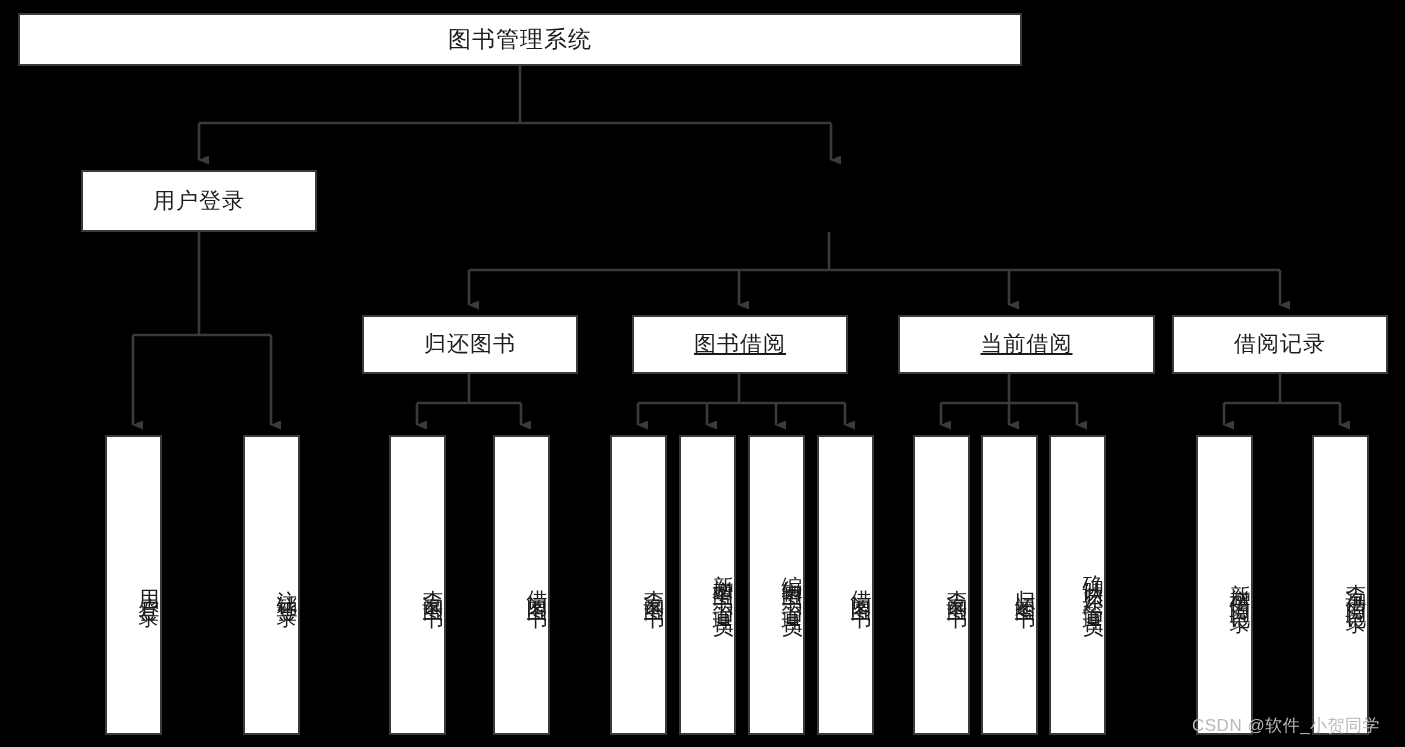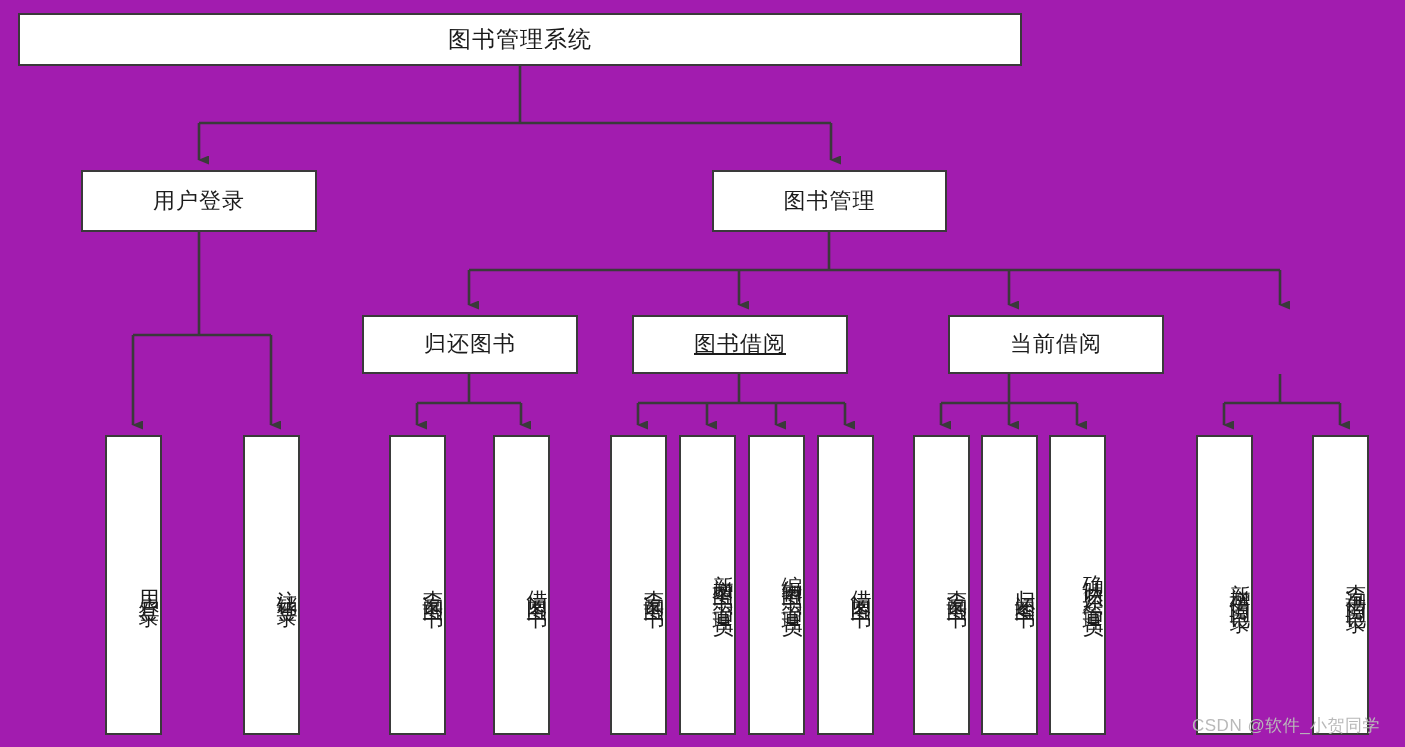--- a/index.html
+++ b/index.html
@@ -8,21 +8,21 @@
     padding: 0;
     background: #ffffff;
   }
   body {
     font-family: "Liberation Sans", "DejaVu Sans", sans-serif;
   }
   #diagram-root {
     position: relative;
     width: 1405px;
     height: 747px;
-    background: #a21caf;
+    background: #000000;
     overflow: hidden;
   }
   #edge-layer {
     position: absolute;
     left: 0;
     top: 0;
     width: 1405px;
     height: 747px;
   }
   .node {
@@ -122,25 +122,25 @@
       <path d="M1280,374 L1280,403"></path>
       <path d="M1224,403 L1340,403"></path>
       <path d="M1224,403 L1224,425" marker-end="url(#arrowhead)"></path>
       <path d="M1340,403 L1340,425" marker-end="url(#arrowhead)"></path>
     </g>
   </svg>
 
   <div class="node node-h node-root" style="left:18px; top:13px; width:1004px; height:53px;">图书管理系统</div>
 
   <div class="node node-h" style="left:81px; top:170px; width:236px; height:62px;">用户登录</div>
-  <div class="node node-h" style="left:712px; top:170px; width:235px; height:62px;">图书管理</div>
 
   <div class="node node-h" style="left:362px; top:315px; width:216px; height:59px;">归还图书</div>
   <div class="node node-h" style="left:632px; top:315px; width:216px; height:59px;text-decoration:underline;">图书借阅</div>
-  <div class="node node-h" style="left:948px; top:315px; width:216px; height:59px;">当前借阅</div>
+  <div class="node node-h" style="left:898px; top:315px; width:257px; height:59px;text-decoration:underline;">当前借阅</div>
+  <div class="node node-h" style="left:1172px; top:315px; width:216px; height:59px;">借阅记录</div>
 
   <div class="node node-v" style="left:105px; top:435px; width:57px; height:300px;">
     <span>用户登录</span>
   </div>
   <div class="node node-v" style="left:243px; top:435px; width:57px; height:300px;">
     <span>注销登录</span>
   </div>
 
   <div class="node node-v" style="left:389px; top:435px; width:57px; height:300px;">
     <span>查询图书</span>

